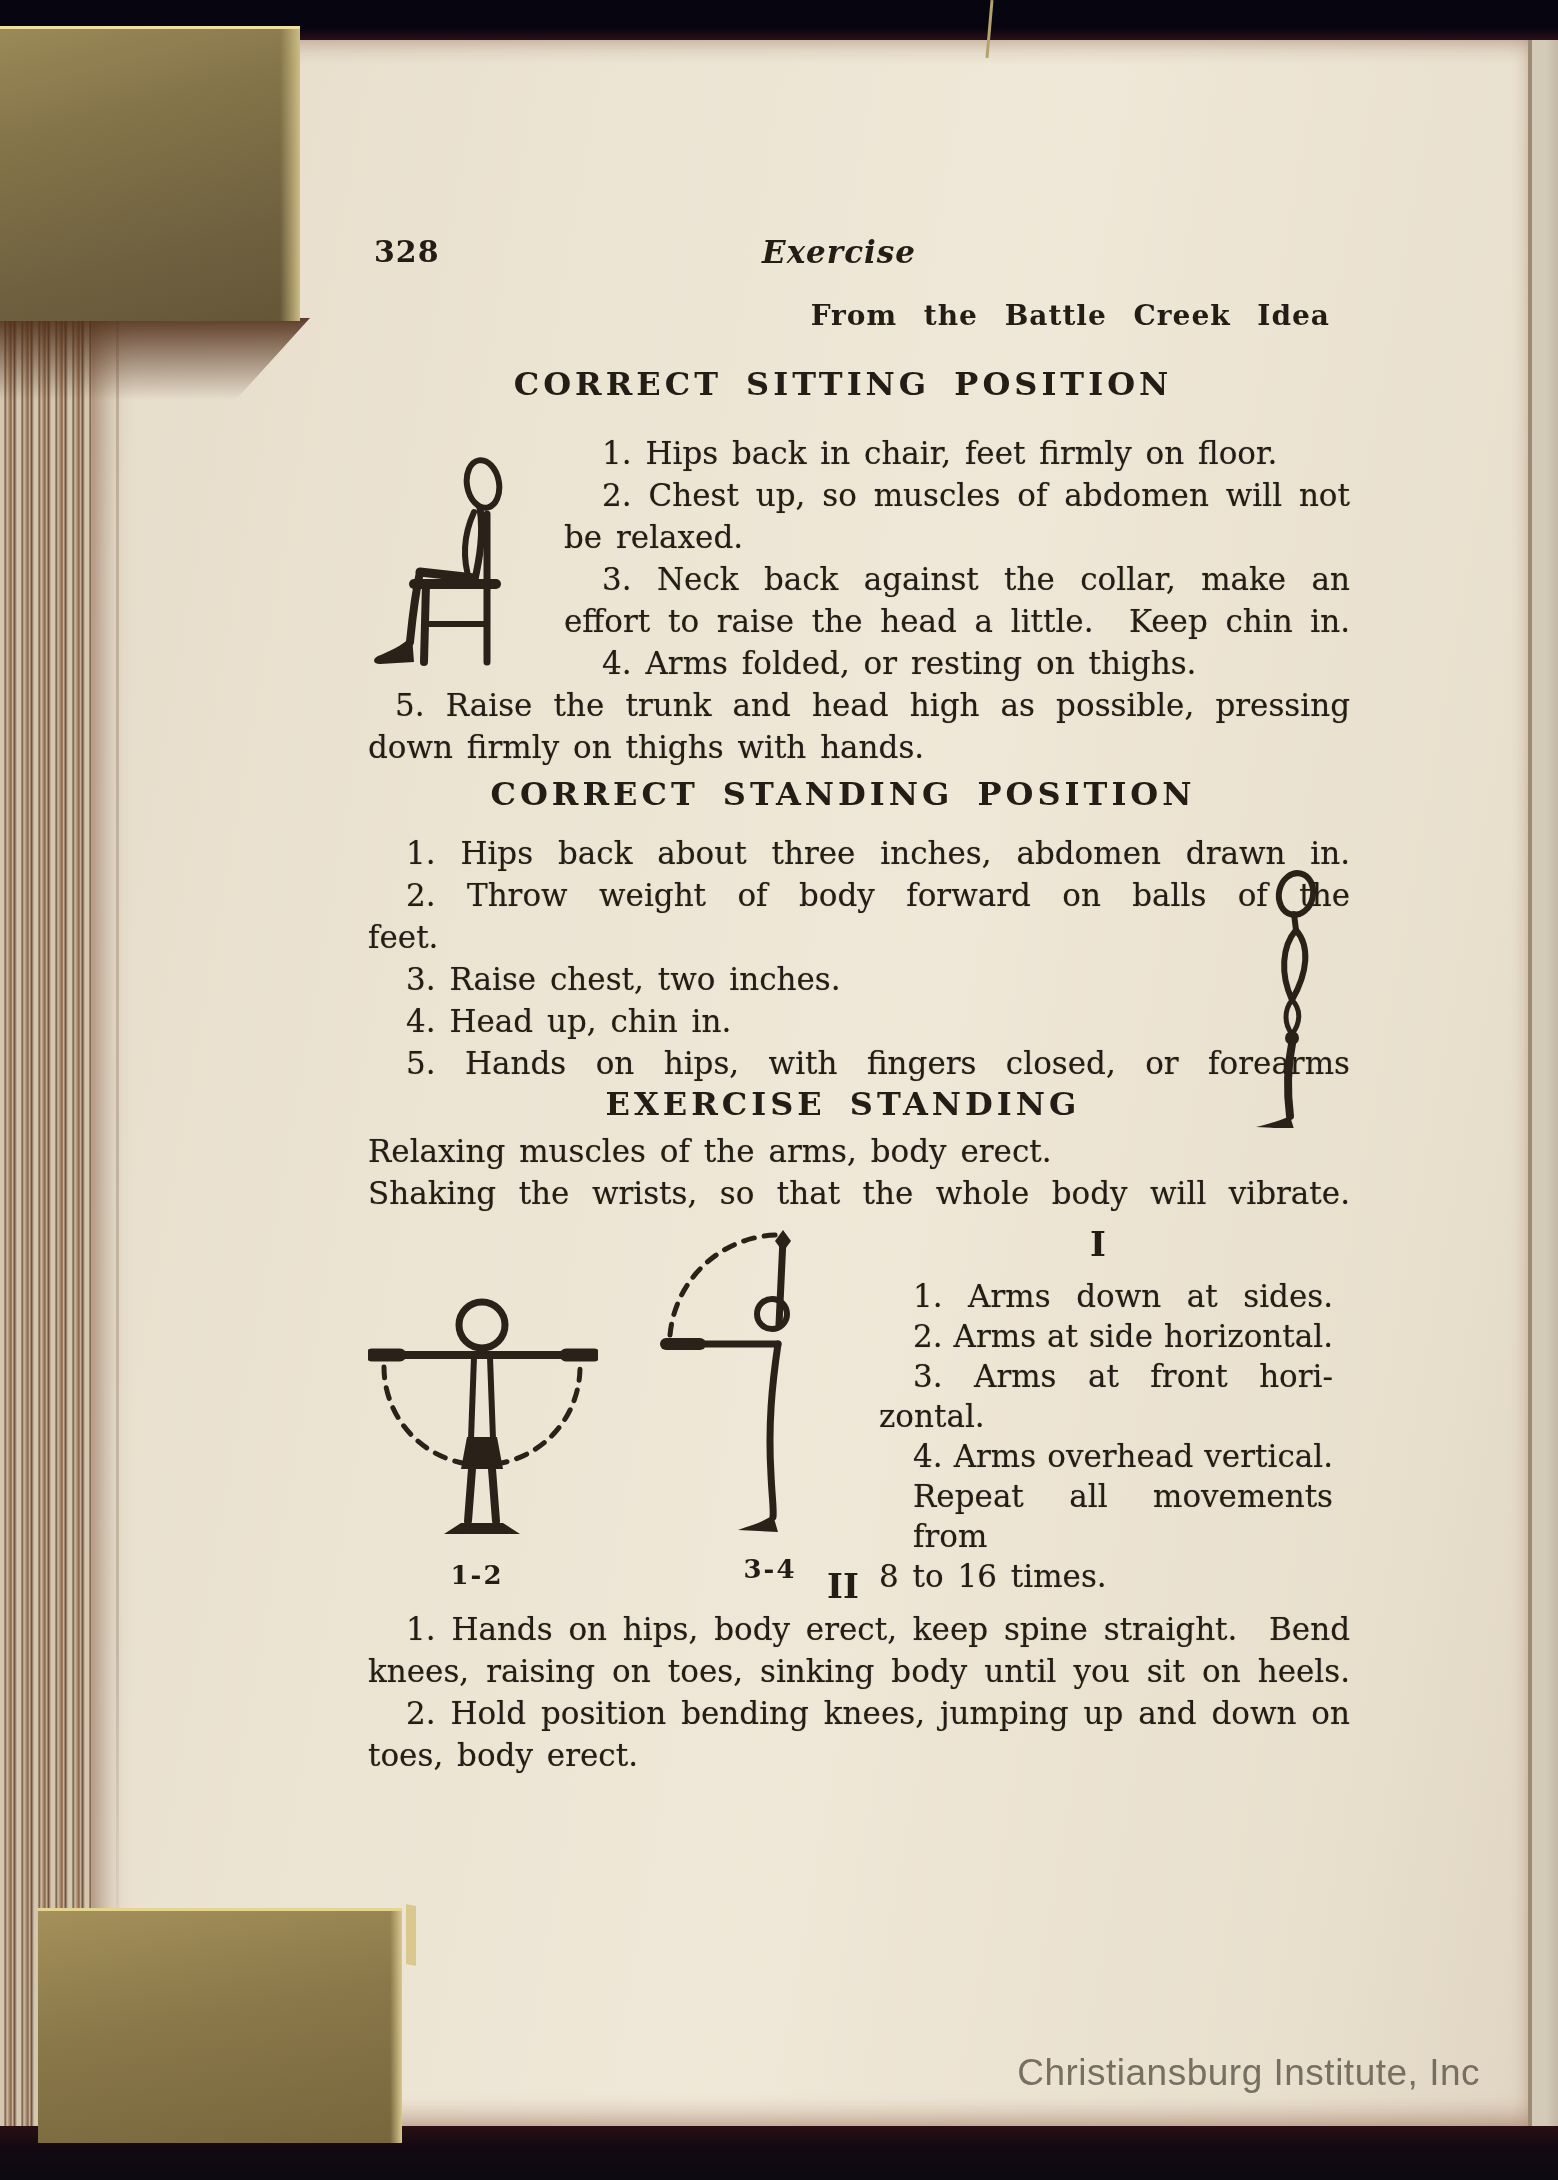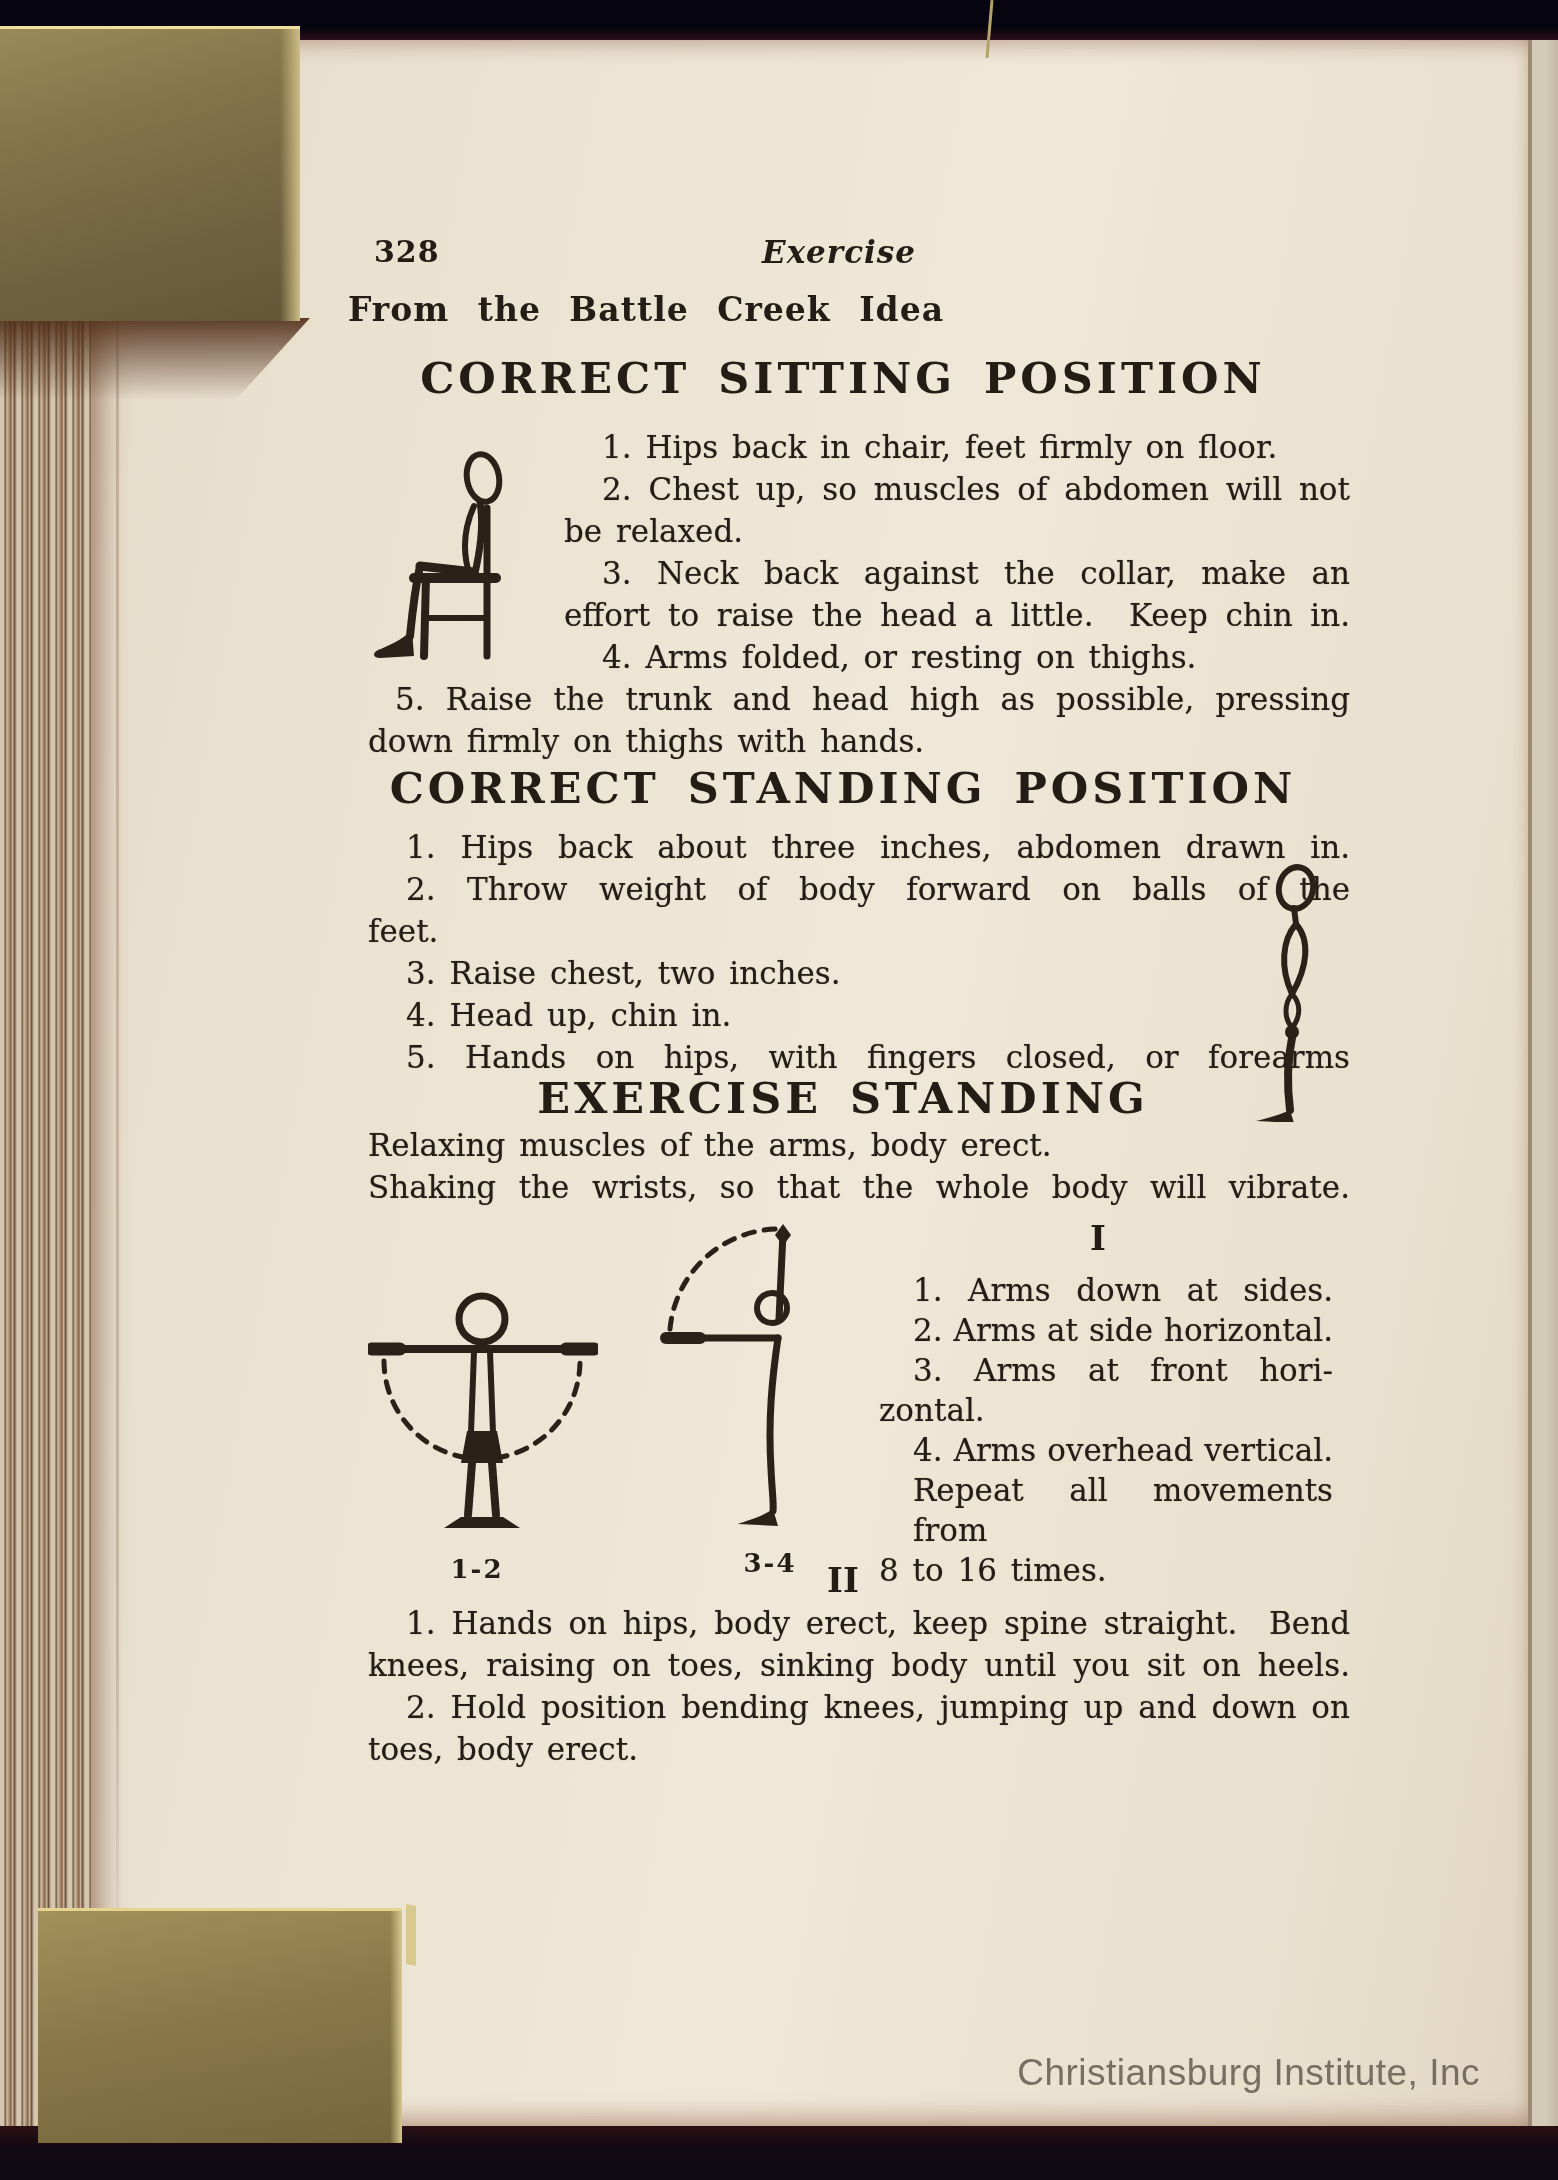--- a/index.html
+++ b/index.html
@@ -46,23 +46,23 @@
 
   
   .content{position:absolute;left:0;top:0;width:1440px;height:2092px;
            padding:198px 182px 0 276px;box-sizing:border-box;color:#241d16;}
   .hdr{position:relative;height:36px;line-height:36px;font-size:30px;}
   .pgnum{position:absolute;left:6px;top:0;font-weight:600;letter-spacing:1px;}
   .runhead{text-align:center;font-style:italic;font-weight:700;font-size:31px;
            position:relative;left:-20px;letter-spacing:1px;}
   .title{margin-top:26px;text-align:center;position:relative;left:-18px;
          font-size:55px;line-height:62px;font-weight:700;letter-spacing:1px;}
-  .subtitle{margin-top:22px;text-align:left;position:relative;left:-20px;
-         font-size:33px;line-height:36px;font-weight:700;word-spacing:16px;letter-spacing:1px;}
-  .h3{text-align:center;position:relative;left:-16px;font-size:43px;line-height:40px;
+  .subtitle{margin-top:28px;text-align:right;position:relative;left:-20px;
+         font-size:28px;line-height:36px;font-weight:700;word-spacing:16px;letter-spacing:1px;}
+  .h3{text-align:center;position:relative;left:-16px;font-size:32px;line-height:40px;
       font-weight:700;letter-spacing:4px;word-spacing:9px;}
   .h3.m1{margin-top:30px;} .h3.m2{margin-top:6px;} .h3.m3{margin-top:0;}
 
   .ln{line-height:42px;font-size:31px;word-spacing:4px;
       text-shadow:0 0 1px rgba(45,33,22,.45);}
   .j{text-align:justify;text-align-last:justify;word-spacing:normal;}
   .ind{padding-left:38px;} .ind-sm{padding-left:27px;}
 
   .sit-wrap{position:relative;margin-top:28px;}
   .sit-block{margin-left:196px;width:786px;}

